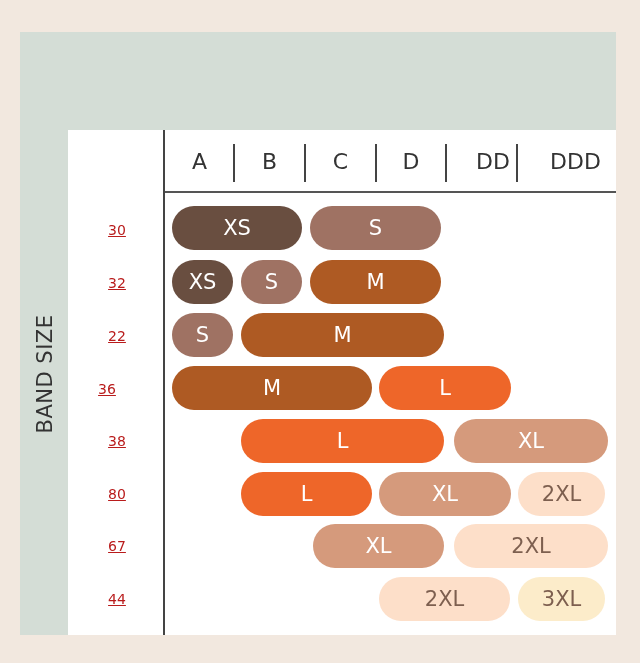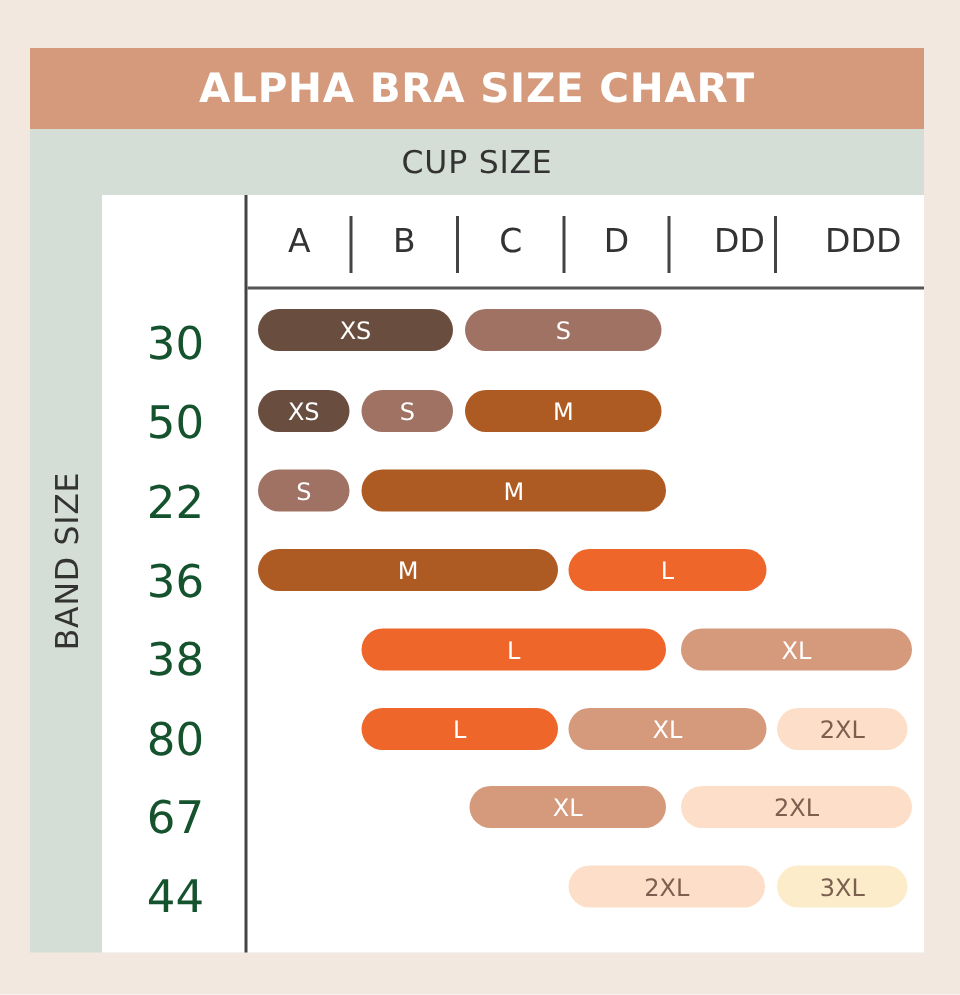--- a/index.html
+++ b/index.html
@@ -6,52 +6,50 @@
   body{width:640px;height:663px;background:#f2e8df;position:relative;overflow:hidden;font-family:"DejaVu Sans","Liberation Sans",sans-serif;}
   .card{position:absolute;left:20px;top:32px;width:596px;height:603px;background:#d4ddd6;}
   .title-bar{position:absolute;left:0;top:0;width:596px;height:54px;background:#d59a7c;color:#fff;font-weight:bold;font-size:27px;letter-spacing:0.5px;display:flex;align-items:center;justify-content:center;}
   .cup-label{position:absolute;left:0;top:54px;width:596px;height:44px;display:flex;align-items:center;justify-content:center;font-size:21px;color:#333;letter-spacing:0.5px;}
   .band-label{position:absolute;left:25px;top:342px;transform:translate(-50%,-50%) rotate(-90deg);font-size:21px;color:#333;white-space:nowrap;letter-spacing:0.5px;}
   .panel{position:absolute;left:48px;top:98px;width:548px;height:505px;background:#fff;}
   .vline{position:absolute;left:143px;top:98px;width:2px;height:505px;background:#444;}
   .hline{position:absolute;left:145px;top:159px;width:451px;height:2px;background:#555;}
   .col-head{position:absolute;top:102px;height:54px;display:flex;align-items:center;justify-content:center;font-size:22px;color:#333;}
   .col-sep{position:absolute;top:112px;width:2px;height:38px;background:#444;}
-  .band{position:absolute;left:70px;width:54px;text-align:center;font-size:30px;color:#14532d;height:44px;line-height:44px;}
-  .pill{position:absolute;height:28px;border-radius:22px;display:flex;align-items:center;justify-content:center;font-size:16px;}
+  .band{position:absolute;left:70px;width:54px;text-align:center;font-size:14px;color:#b91c1c;height:44px;line-height:44px;text-decoration:underline;}
+  .pill{position:absolute;height:44px;border-radius:22px;display:flex;align-items:center;justify-content:center;font-size:21px;}
 </style>
 </head>
 <body>
 
 <div class="card">
-  <div class="title-bar">ALPHA BRA SIZE CHART</div>
-  <div class="cup-label">CUP SIZE</div>
   <div class="band-label">BAND SIZE</div>
   <div class="panel"></div>
 </div>
 
 <div class="vline" style="left:163px;top:130px;"></div>
 <div class="hline" style="left:165px;top:191px;"></div>
 
 <div class="col-head" style="left:166px;width:67px;top:134px;">A</div>
 <div class="col-sep" style="left:233px;top:144px;"></div>
 <div class="col-head" style="left:235px;width:69px;top:134px;">B</div>
 <div class="col-sep" style="left:304px;top:144px;"></div>
 <div class="col-head" style="left:306px;width:69px;top:134px;">C</div>
 <div class="col-sep" style="left:375px;top:144px;"></div>
 <div class="col-head" style="left:377px;width:68px;top:134px;">D</div>
 <div class="col-sep" style="left:445px;top:144px;"></div>
 <div class="col-head" style="left:447px;width:92px;top:134px;">DD</div>
 <div class="col-sep" style="left:516px;top:144px;"></div>
 <div class="col-head" style="left:518px;width:115px;top:134px;">DDD</div>
 
 <div class="band" style="left:90px;top:208px;">30</div>
-<div class="band" style="left:90px;top:261px;">50</div>
+<div class="band" style="left:90px;top:261px;">32</div>
 <div class="band" style="left:90px;top:314px;">22</div>
-<div class="band" style="left:90px;top:367px;text-align:center;">36</div>
+<div class="band" style="left:80px;top:367px;text-align:center;">36</div>
 <div class="band" style="left:90px;top:419px;">38</div>
 <div class="band" style="left:90px;top:472px;">80</div>
 <div class="band" style="left:90px;top:524px;">67</div>
 <div class="band" style="left:90px;top:577px;">44</div>
 
 <div id="pills">
     <div class="pill" style="left: 172px; top: 206px; width: 130px; background: rgb(105, 78, 64); color: rgb(255, 255, 255);">XS</div>
     <div class="pill" style="left: 310px; top: 206px; width: 131px; background: rgb(159, 114, 99); color: rgb(255, 255, 255);">S</div>
     <div class="pill" style="left: 172px; top: 260px; width: 61px; background: rgb(105, 78, 64); color: rgb(255, 255, 255);">XS</div>
     <div class="pill" style="left: 241px; top: 260px; width: 61px; background: rgb(159, 114, 99); color: rgb(255, 255, 255);">S</div>

